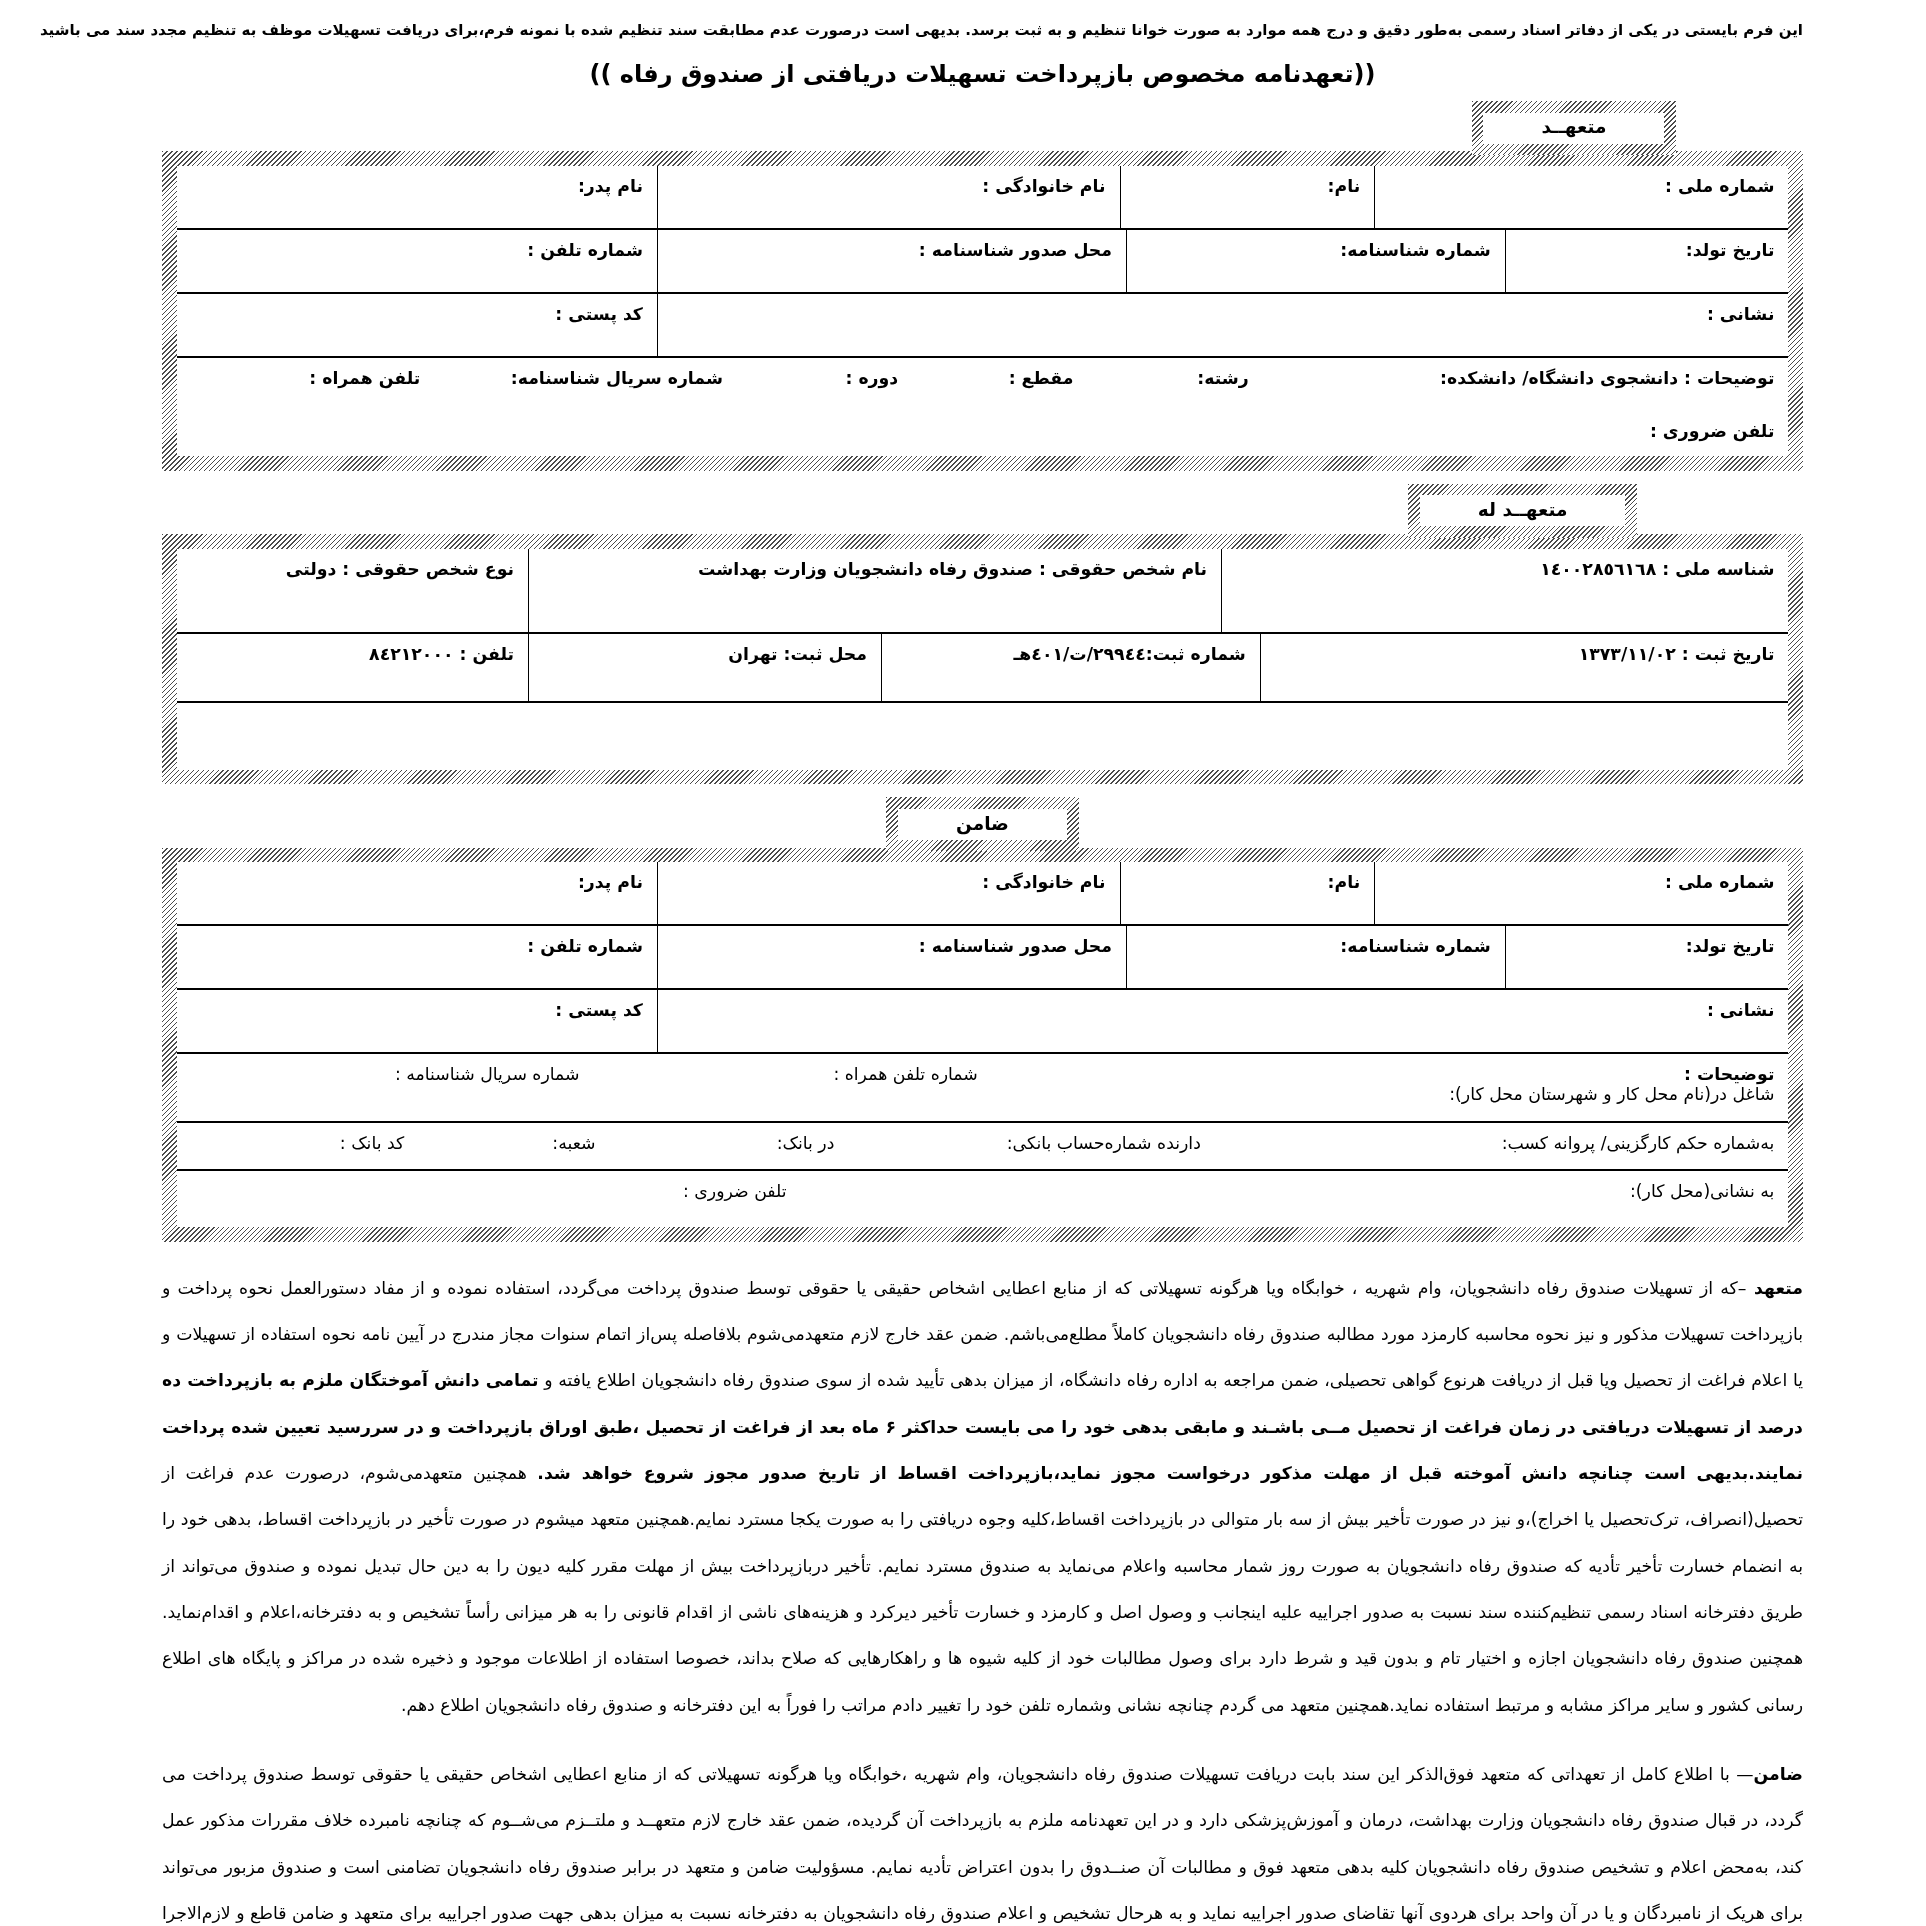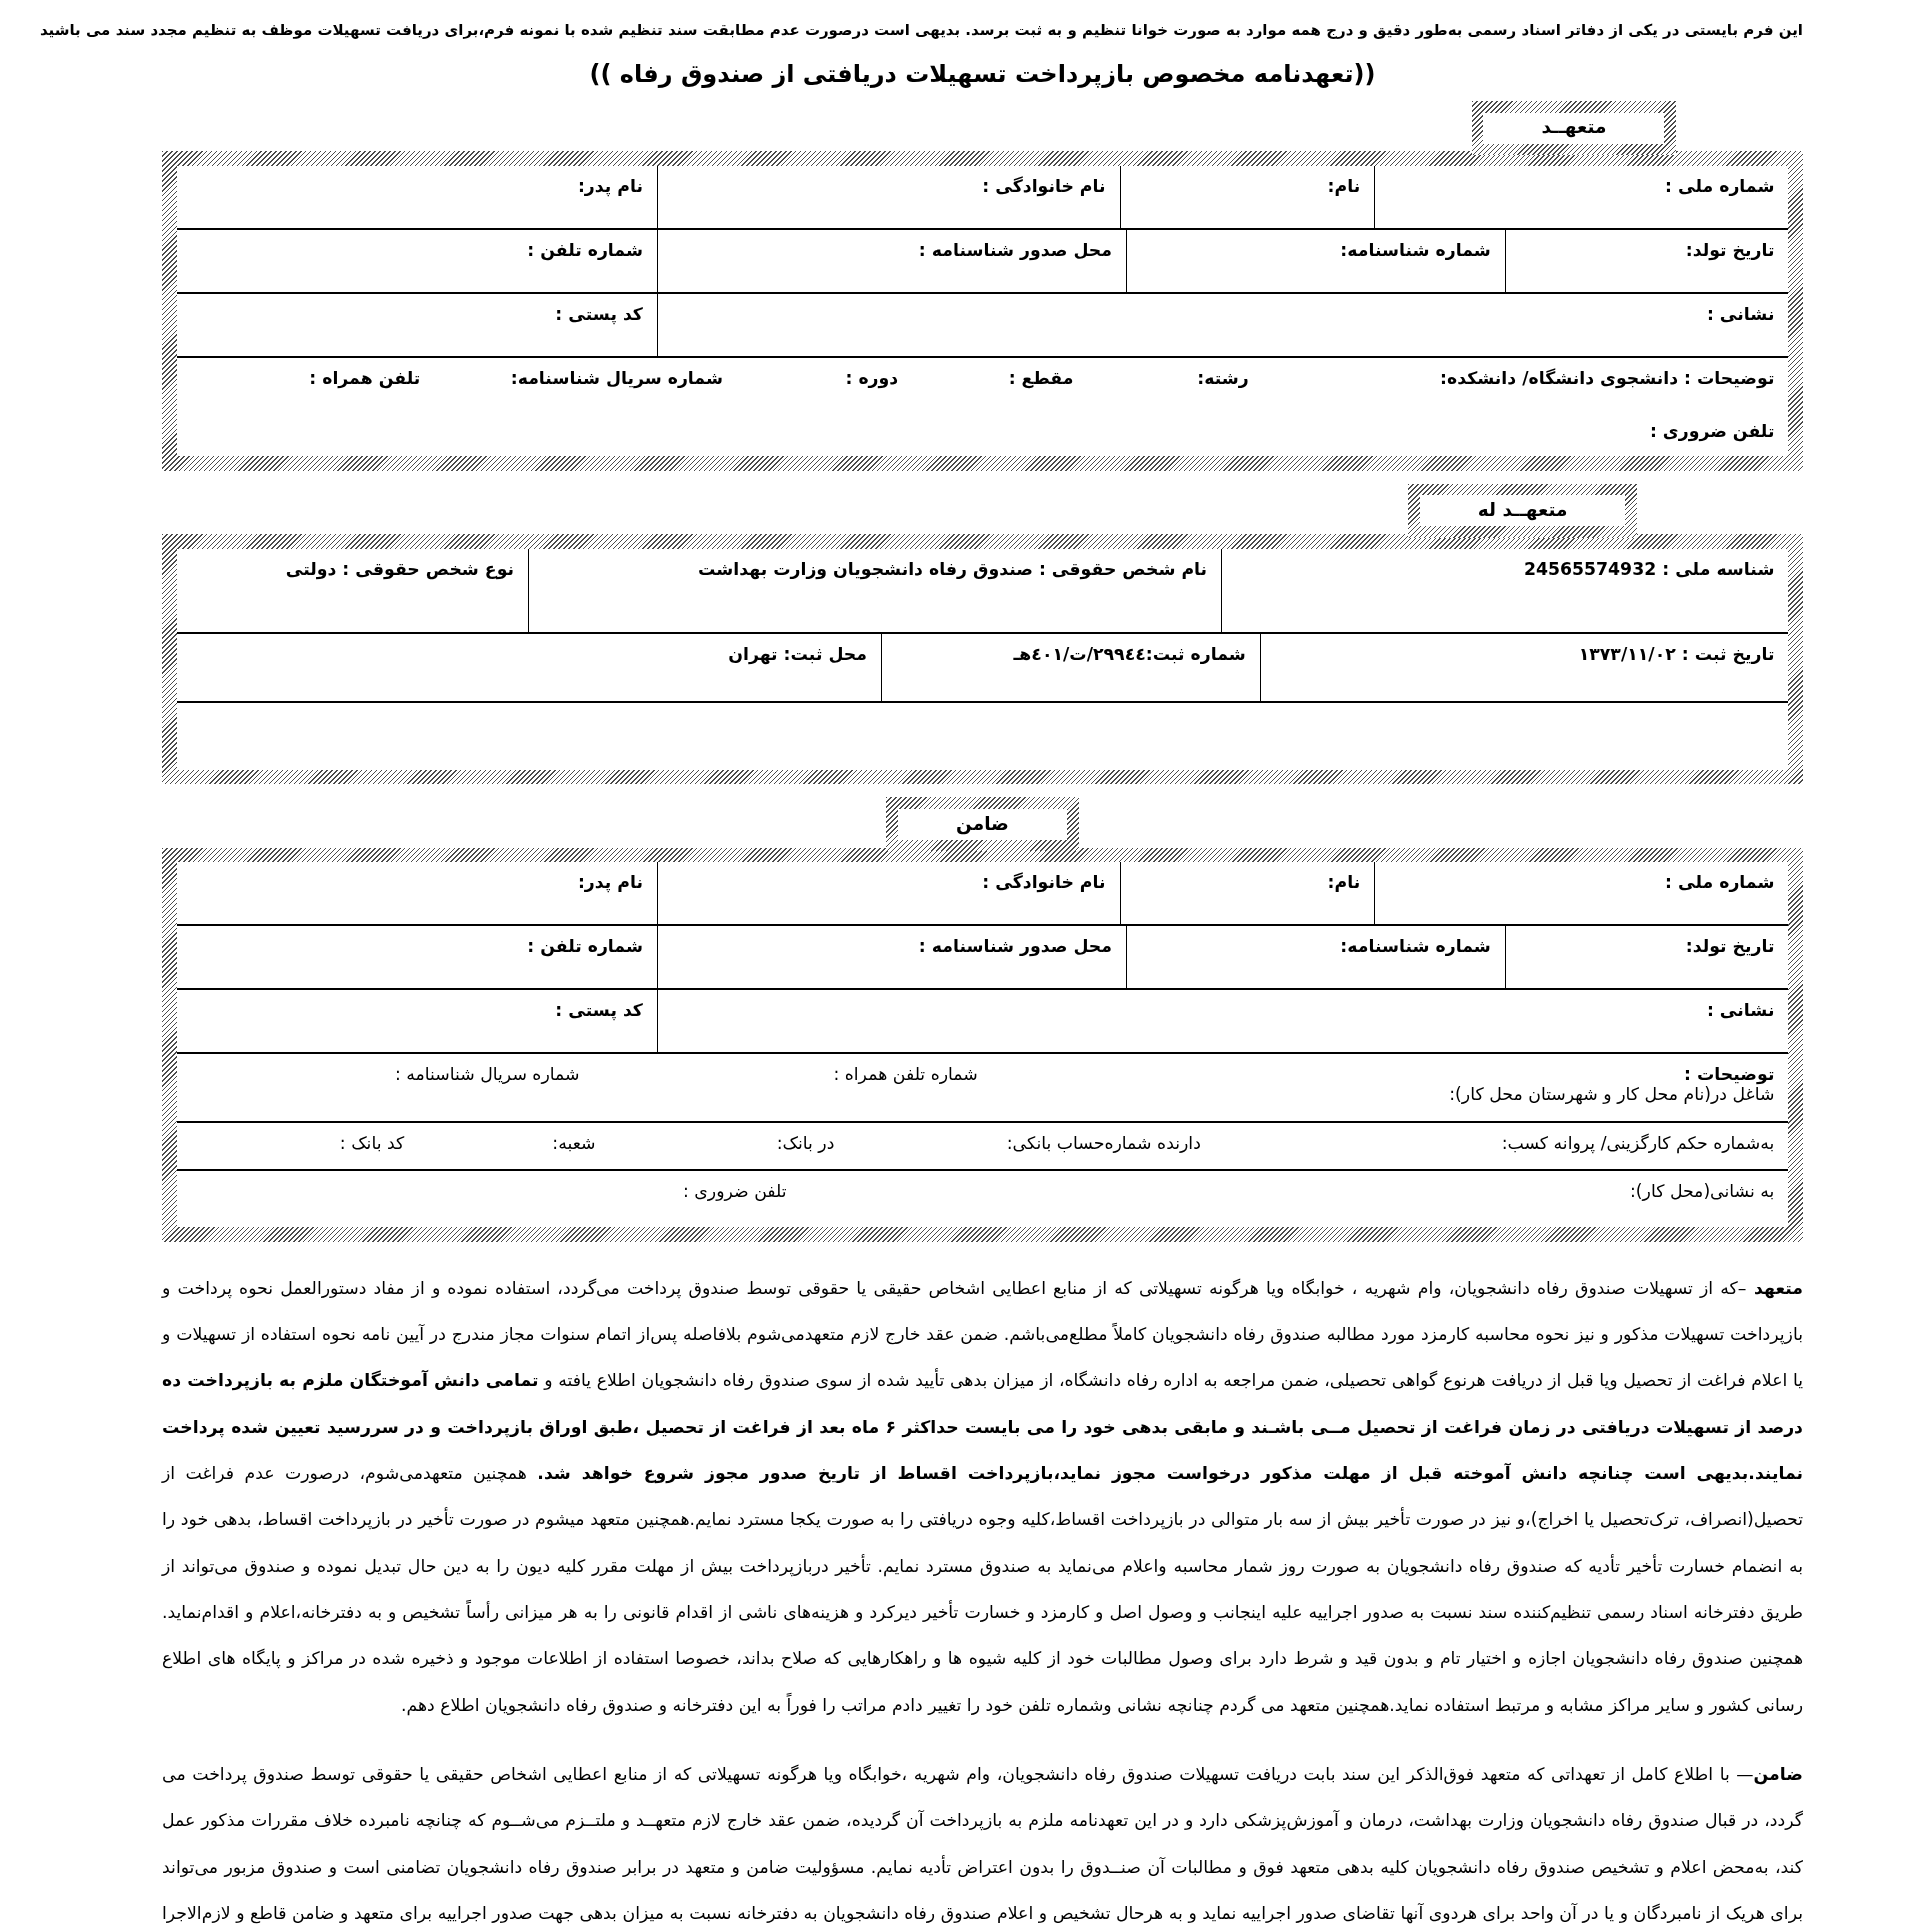--- a/index.html
+++ b/index.html
@@ -89,28 +89,29 @@
 
   <div class="label-row">
     <div class="labelbox hatch off-beneficiary">
       <div class="labelbox-inner">متعهــد له</div>
     </div>
   </div>
 
   <div class="tblwrap hatch">
     <div class="tbl">
       <div class="row r-med">
-        <div class="cell" style="width:35.2%">شناسه ملی : 24565574932</div>
+        <div class="cell" style="width:35.2%">شناسه ملی : ١٤٠٠٢٨٥٦١٦٨</div>
         <div class="cell" style="width:43.0%">نام شخص حقوقی : صندوق رفاه دانشجویان وزارت بهداشت</div>
         <div class="cell" style="width:21.8%">نوع شخص حقوقی : دولتی</div>
       </div>
       <div class="row r-mid">
         <div class="cell" style="width:32.8%">تاریخ ثبت : ١٣٧٣/١١/٠٢</div>
         <div class="cell" style="width:23.5%">شماره ثبت:٢٩٩٤٤/ت/٤٠١هـ</div>
         <div class="cell" style="width:21.9%">محل ثبت: تهران</div>
+        <div class="cell" style="width:21.8%">تلفن : ٨٤٢١٢٠٠٠</div>
       </div>
       <div class="row r-mid">
       </div>
     </div>
   </div>
 
   <div class="label-row center">
     <div class="labelbox hatch">
       <div class="labelbox-inner">ضامن</div>
     </div>

